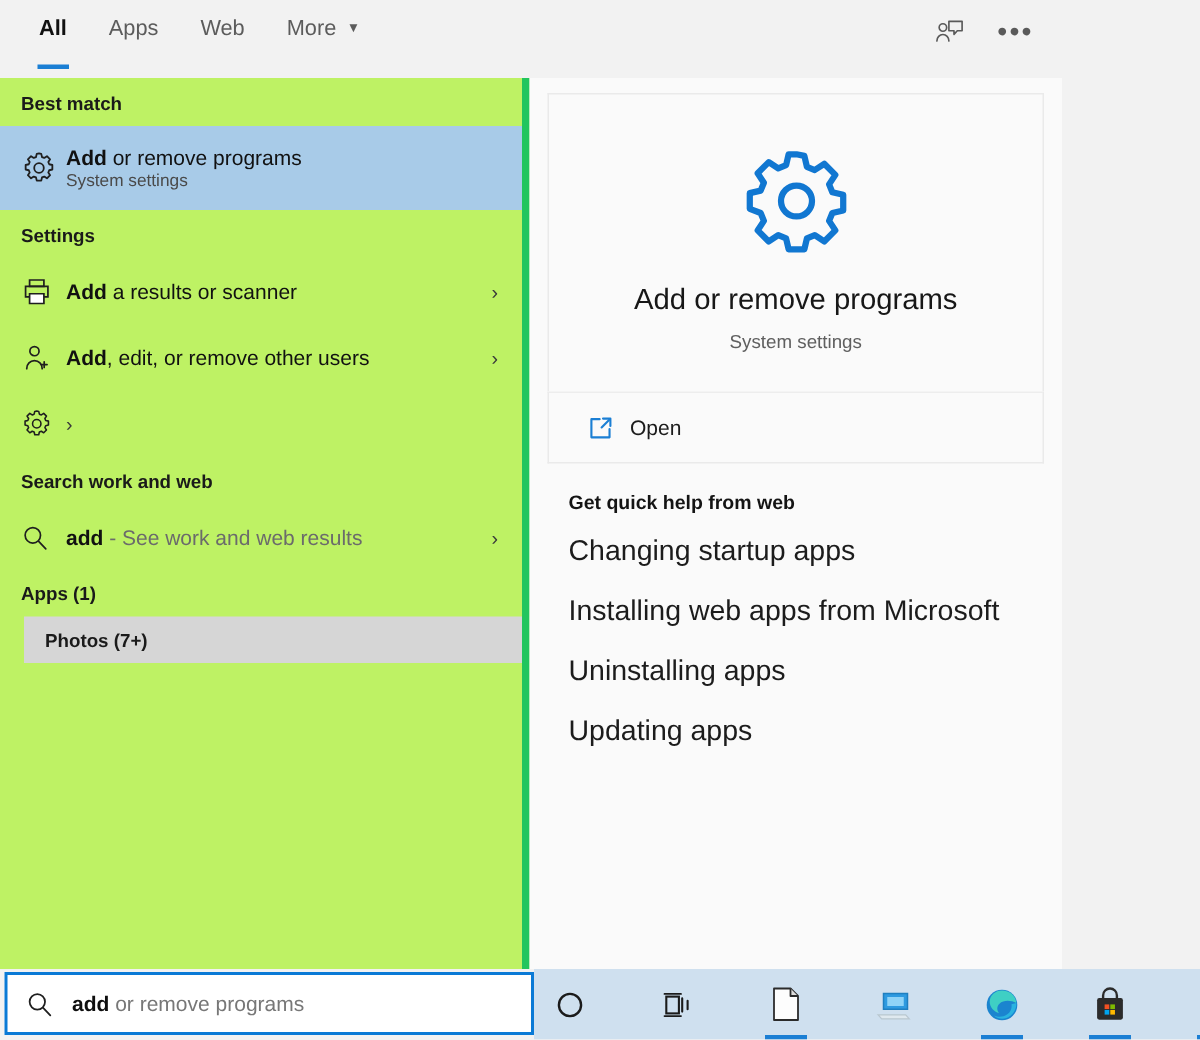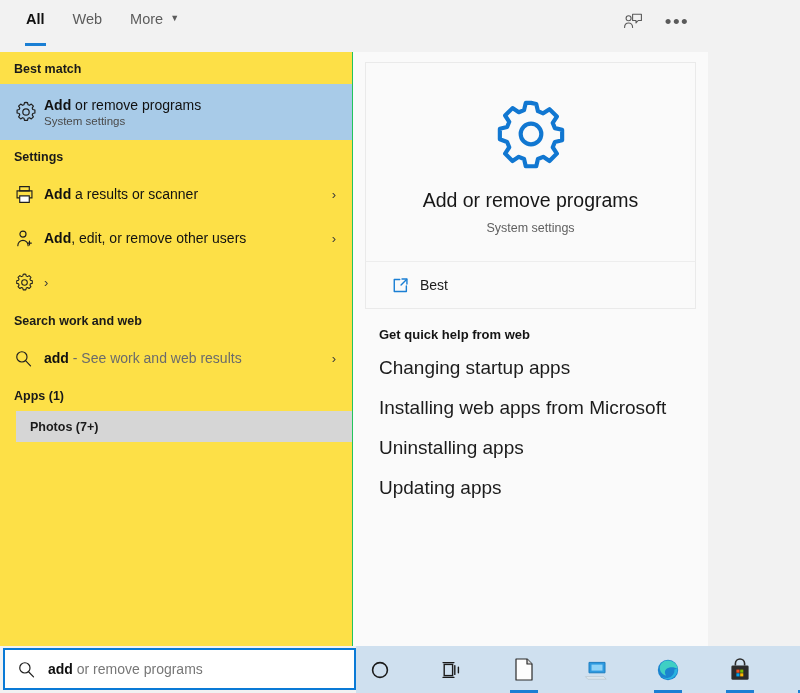--- a/index.html
+++ b/index.html
@@ -54,22 +54,22 @@
     color: #5a5a5a; cursor: default;
   }
   .dots { font-size: 19px; letter-spacing: 1.5px; line-height: 1; color: #5a5a5a; }
 
   
   .body { flex: 1; display: flex; min-height: 0; }
 
   
   .left {
     width: 353px; min-width: 353px;
-    background: #fde047;
-    border-right: 1px solid #22c55e;
+    background: #bef264;
+    border-right: 5px solid #22c55e;
     overflow: hidden;
   }
   .section-head {
     font-size: 12.5px; font-weight: bold; color: #1a1a1a;
     padding: 10px 14px 8px 14px;
   }
   .row {
     display: flex; align-items: center;
     height: 44px; padding: 0 10px 0 14px;
     cursor: default;
@@ -182,20 +182,23 @@
 <body>
 
 <div class="app">
 
   <div class="header">
     <div class="tabs">
       <div class="tab active">
         <span>All</span>
       </div>
       <div class="tab">
+        <span>Apps</span>
+      </div>
+      <div class="tab">
         <span>Web</span>
       </div>
       <div class="tab">
         <span>More</span>
         <span class="caret">▼</span>
       </div>
     </div>
     <div class="header-right">
       <div class="hdr-btn">
         <svg width="20" height="19" viewBox="0 0 20 19" fill="none">
@@ -300,21 +303,21 @@
       </div>
 
       <div class="open-row">
         <div class="open-ico">
           <svg width="17" height="17" viewBox="0 0 18 18" fill="none">
             <path d="M8.2 2.6H2.4v12.8h12.8V9.6" stroke="#1b7fd4" stroke-width="1.5" fill="none" stroke-linecap="round" stroke-linejoin="round"></path>
             <path d="M10.6 2.2h5.2v5.2" stroke="#1b7fd4" stroke-width="1.5" fill="none" stroke-linecap="round" stroke-linejoin="round"></path>
             <path d="M15.4 2.6L9.6 8.4" stroke="#1b7fd4" stroke-width="1.5" stroke-linecap="round"></path>
           </svg>
         </div>
-        <div class="open-label">Best</div>
+        <div class="open-label">Open</div>
       </div>
 
       <div class="help">
         <div class="help-head">Get quick help from web</div>
         <a class="help-link">Changing startup apps</a>
         <a class="help-link">Installing web apps from Microsoft</a>
         <a class="help-link">Uninstalling apps</a>
         <a class="help-link">Updating apps</a>
       </div>
     </div>

